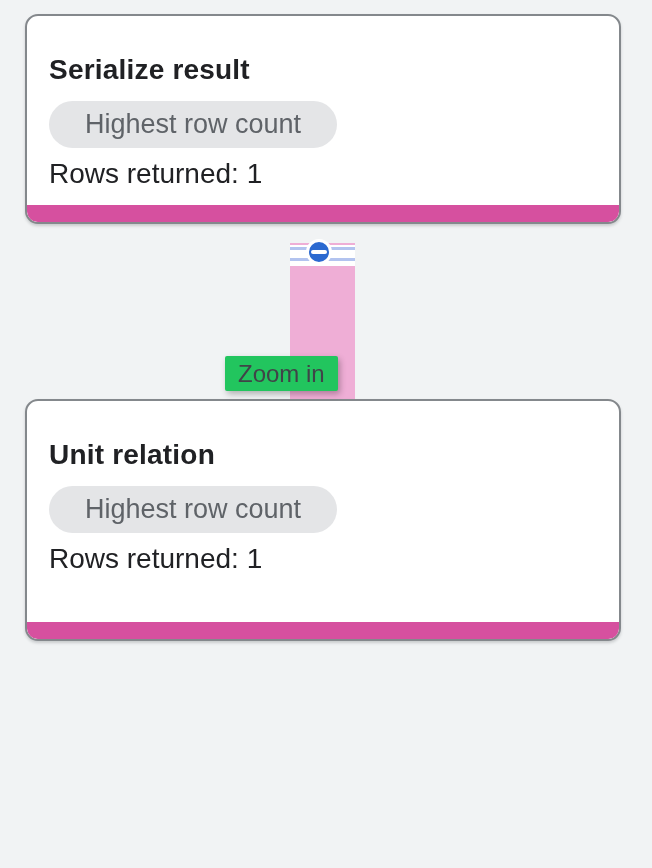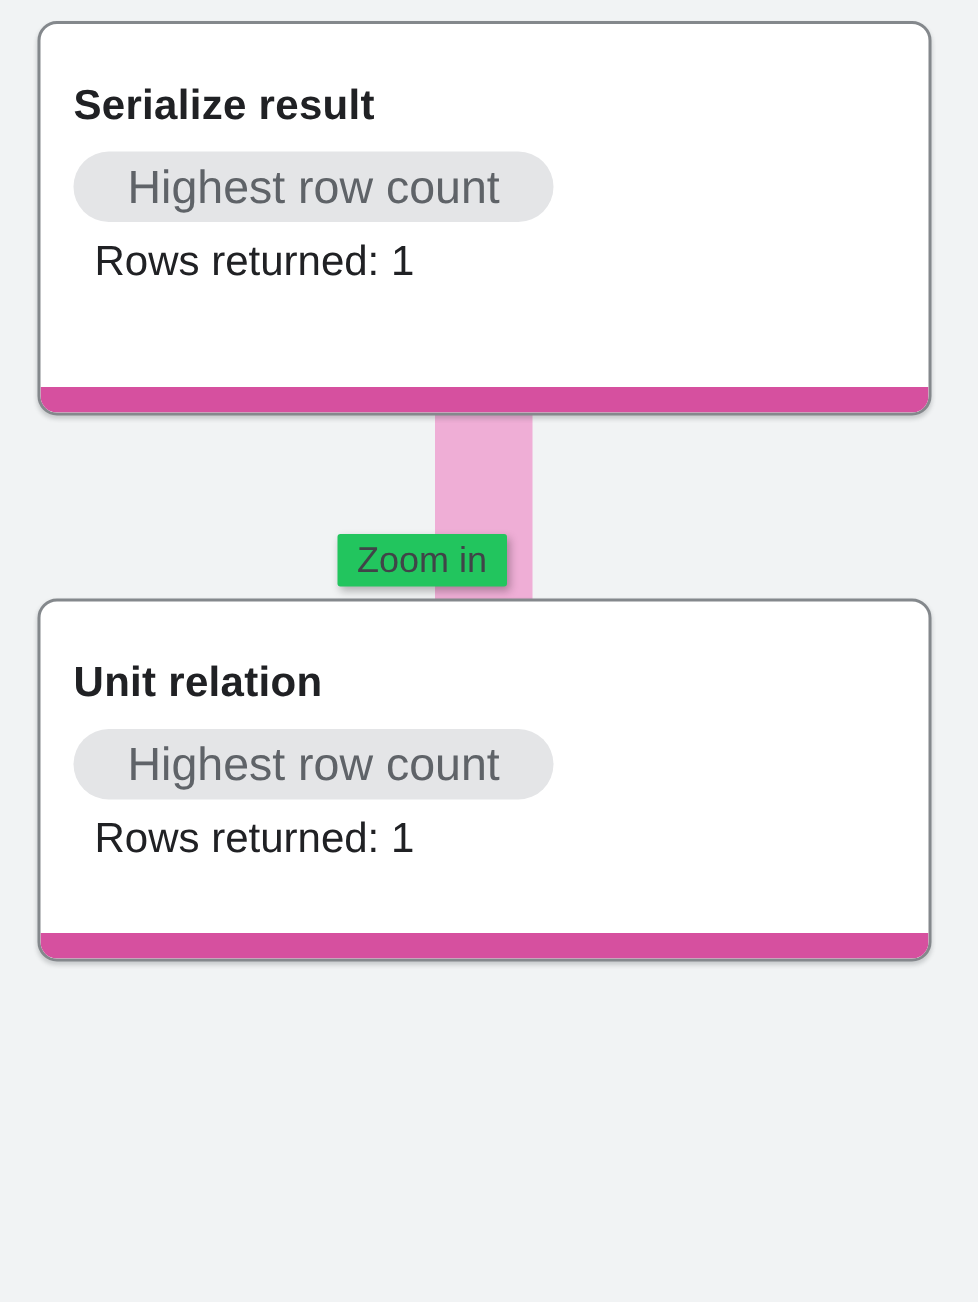--- a/index.html
+++ b/index.html
@@ -73,46 +73,45 @@
     left: 25px;
     width: 596px;
     background: #ffffff;
     border: 2px solid #84888c;
     border-radius: 13px;
     box-shadow: 0 2px 3px rgba(60,64,67,0.22);
     overflow: hidden;
     padding: 37px 0 0 22px;
     z-index: 4;
   }
-  .card.card-top { top: 14px; height: 263px; }
+  .card.card-top { top: 14px; height: 210px; }
   .card.card-bottom { top: 399px; height: 242px; }
   .card-title {
     font-size: 28px;
     font-weight: 600;
     color: #202124;
     letter-spacing: 0.2px;
     line-height: 33px;
   }
   .badge {
     display: inline-block;
     margin-top: 15px;
     height: 47px;
     line-height: 47px;
     padding: 0 36px;
     border-radius: 24px;
     background: #e4e5e7;
     color: #5f6368;
-    font-size: 31px;
+    font-size: 27px;
   }
   .stat {
     margin-top: 9px;
     font-size: 28px;
     color: #202124;
     line-height: 33px;
-    margin-left: 14px;
   }
   .accent-bar {
     position: absolute;
     left: 0; right: 0; bottom: 0;
     height: 17px;
     background: #d6509f;
     border-radius: 0 0 10px 10px;
   }
 </style>
 </head>

